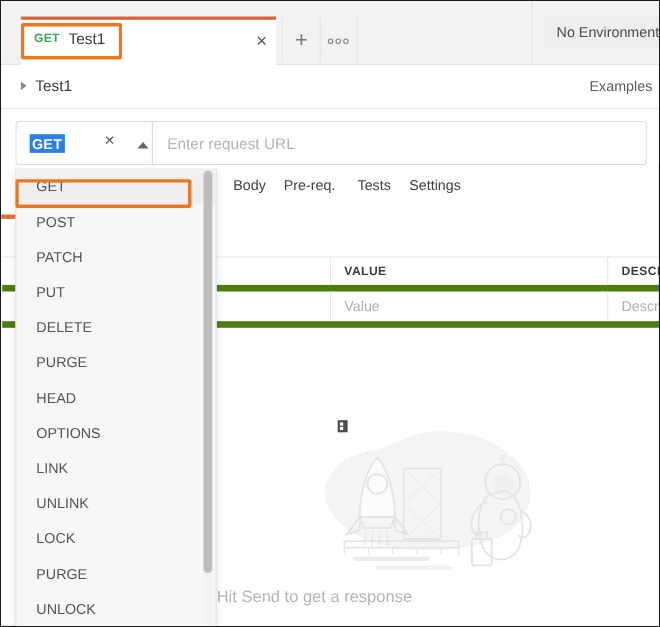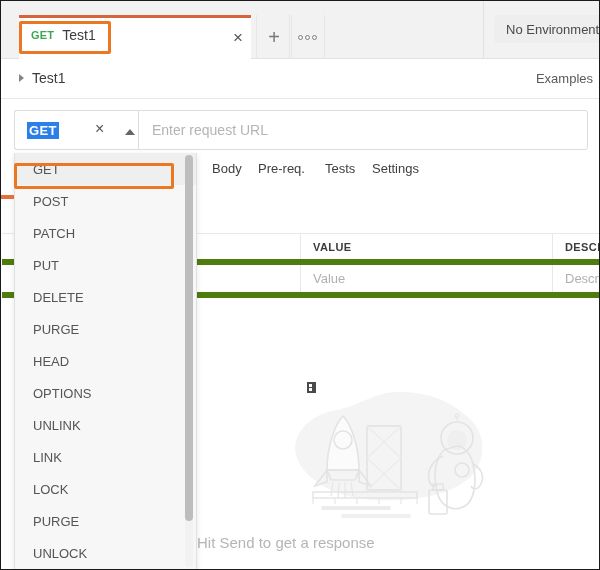--- a/index.html
+++ b/index.html
@@ -457,22 +457,22 @@
   <div class="dd">
     <div id="dd-list">
         <div class="dd-item selected">GET</div>
         <div class="dd-item">POST</div>
         <div class="dd-item">PATCH</div>
         <div class="dd-item">PUT</div>
         <div class="dd-item">DELETE</div>
         <div class="dd-item">PURGE</div>
         <div class="dd-item">HEAD</div>
         <div class="dd-item">OPTIONS</div>
+        <div class="dd-item">LINK</div>
         <div class="dd-item">UNLINK</div>
-        <div class="dd-item">LINK</div>
         <div class="dd-item">LOCK</div>
         <div class="dd-item">PURGE</div>
         <div class="dd-item">UNLOCK</div>
       </div>
     <div class="dd-scroll-track"></div>
     <div class="dd-scroll-thumb"></div>
   </div>
   <div class="dd-highlight"></div>
   <div class="left-tick"></div>
 

